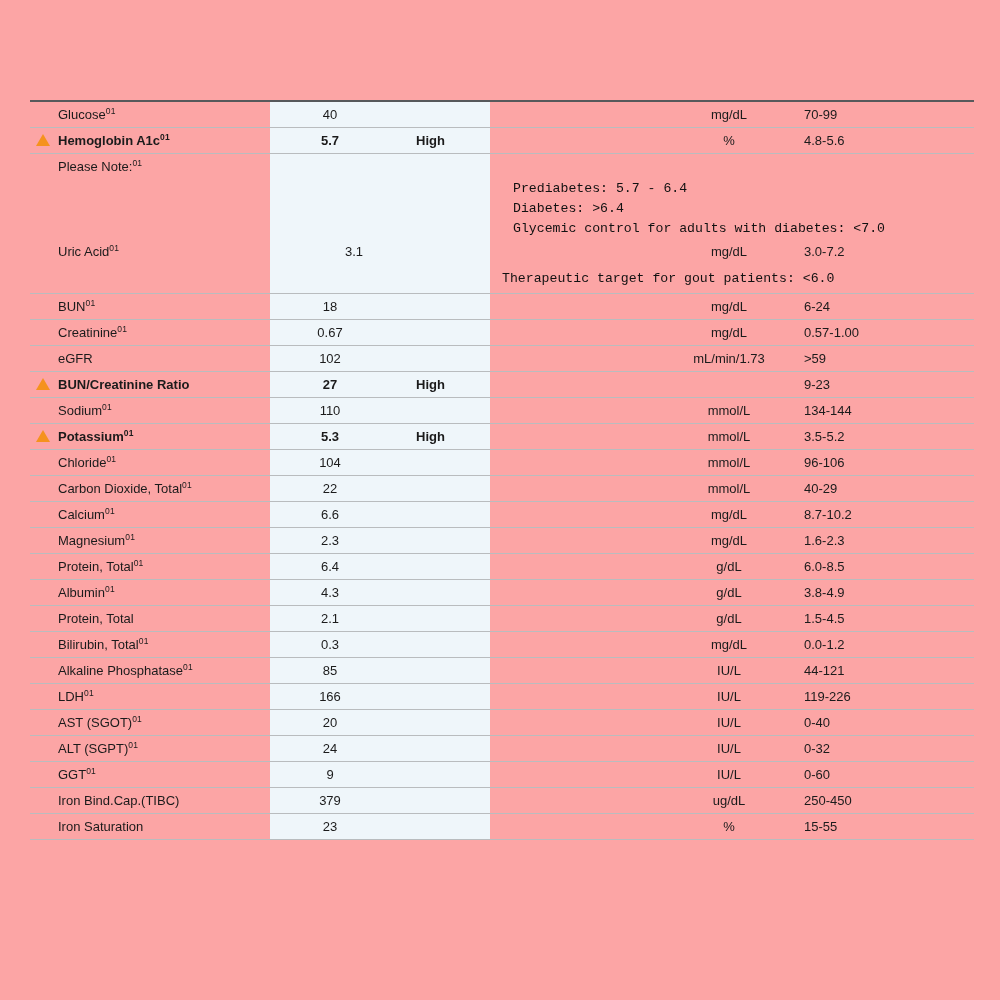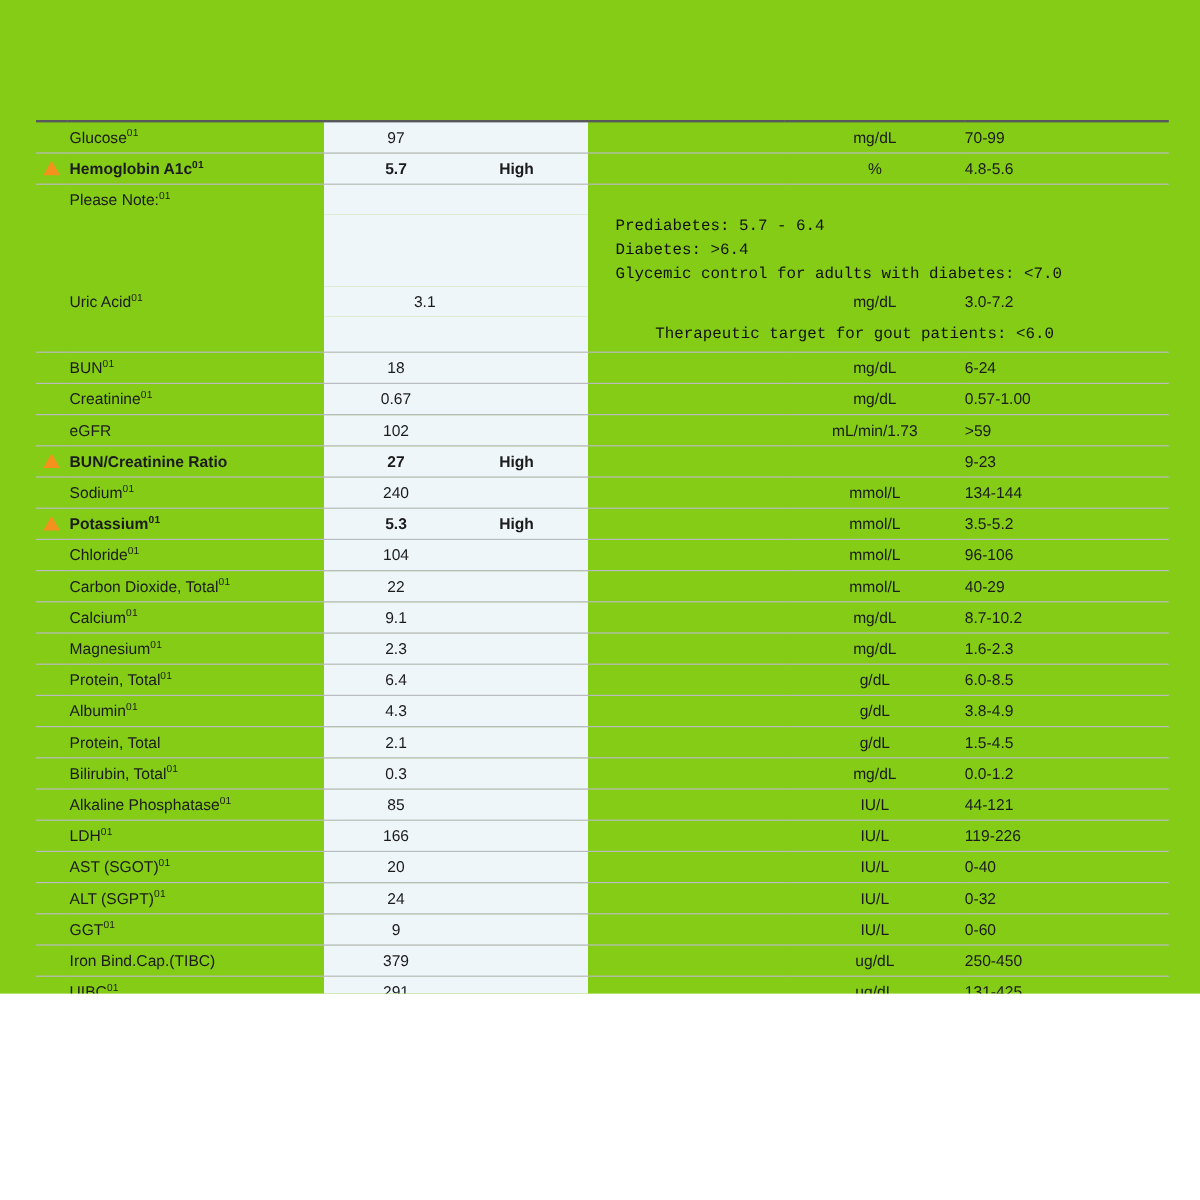--- a/index.html
+++ b/index.html
@@ -6,23 +6,23 @@
   html, body {
     margin: 0; padding: 0;
     width: 1000px; height: 1000px;
     background: #ffffff;
     font-family: "Liberation Sans", sans-serif;
   }
 
   #report {
     position: relative;
     width: 1000px;
-    height: 828px;
+    height: 1000px;
     overflow: hidden;
-    background: #84cc16;
+    background: #fca5a5;
   }
 
   
   .clip-window {
     position: absolute;
     left: 0;
     top: 100px;
     width: 1000px;
     height: 790px;
     overflow: hidden;
@@ -144,21 +144,20 @@
 
   .inline-note {
     font-family: "Liberation Mono", "DejaVu Sans Mono", monospace;
     font-size: 13.2px;
     color: #111111;
     line-height: 19px;
     white-space: pre;
     text-align: left;
     padding-left: 12px;
     display: block;
-    margin-left: 44px;
   }
 
   tr.tight td { border-bottom: 1px solid #b9bcbe; }
   tr.noborder td { border-bottom: none; }
 </style>
 </head>
 <body>
 
 <div id="report">
   <div class="clip-window">
@@ -180,21 +179,21 @@
             <th colspan="2">Current Result and Flag</th>
             <th>Previous Result and Date</th>
             <th>Units</th>
             <th>Reference Interval</th>
           </tr>
         </thead>
         <tbody id="tbody">
             <tr>
               <td class="flag-cell"></td>
               <td class="test-cell"><span>Glucose</span><span class="sup">01</span></td>
-              <td class="result-cell"><span>97</span></td>
+              <td class="result-cell"><span>40</span></td>
               <td class="rflag-cell"><span></span></td>
               <td class="prev-cell"><span></span></td>
               <td class="units-cell"><span>mg/dL</span></td>
               <td class="ref-cell"><span>70-99</span></td>
             </tr>
             <tr class="abnormal">
               <td class="flag-cell"><span class="warn-tri"></span></td>
               <td class="test-cell"><span>Hemoglobin A1c</span><span class="sup">01</span></td>
               <td class="result-cell"><span>5.7</span></td>
               <td class="rflag-cell"><span>High</span></td>
@@ -270,21 +269,21 @@
               <td class="test-cell"><span>BUN/Creatinine Ratio</span></td>
               <td class="result-cell"><span>27</span></td>
               <td class="rflag-cell"><span>High</span></td>
               <td class="prev-cell"><span></span></td>
               <td class="units-cell"><span></span></td>
               <td class="ref-cell"><span>9-23</span></td>
             </tr>
             <tr>
               <td class="flag-cell"></td>
               <td class="test-cell"><span>Sodium</span><span class="sup">01</span></td>
-              <td class="result-cell"><span>240</span></td>
+              <td class="result-cell"><span>110</span></td>
               <td class="rflag-cell"><span></span></td>
               <td class="prev-cell"><span></span></td>
               <td class="units-cell"><span>mmol/L</span></td>
               <td class="ref-cell"><span>134-144</span></td>
             </tr>
             <tr class="abnormal">
               <td class="flag-cell"><span class="warn-tri"></span></td>
               <td class="test-cell"><span>Potassium</span><span class="sup">01</span></td>
               <td class="result-cell"><span>5.3</span></td>
               <td class="rflag-cell"><span>High</span></td>
@@ -306,21 +305,21 @@
               <td class="test-cell"><span>Carbon Dioxide, Total</span><span class="sup">01</span></td>
               <td class="result-cell"><span>22</span></td>
               <td class="rflag-cell"><span></span></td>
               <td class="prev-cell"><span></span></td>
               <td class="units-cell"><span>mmol/L</span></td>
               <td class="ref-cell"><span>40-29</span></td>
             </tr>
             <tr>
               <td class="flag-cell"></td>
               <td class="test-cell"><span>Calcium</span><span class="sup">01</span></td>
-              <td class="result-cell"><span>9.1</span></td>
+              <td class="result-cell"><span>6.6</span></td>
               <td class="rflag-cell"><span></span></td>
               <td class="prev-cell"><span></span></td>
               <td class="units-cell"><span>mg/dL</span></td>
               <td class="ref-cell"><span>8.7-10.2</span></td>
             </tr>
             <tr>
               <td class="flag-cell"></td>
               <td class="test-cell"><span>Magnesium</span><span class="sup">01</span></td>
               <td class="result-cell"><span>2.3</span></td>
               <td class="rflag-cell"><span></span></td>
@@ -410,29 +409,20 @@
               <td class="ref-cell"><span>0-60</span></td>
             </tr>
             <tr>
               <td class="flag-cell"></td>
               <td class="test-cell"><span>Iron Bind.Cap.(TIBC)</span></td>
               <td class="result-cell"><span>379</span></td>
               <td class="rflag-cell"><span></span></td>
               <td class="prev-cell"><span></span></td>
               <td class="units-cell"><span>ug/dL</span></td>
               <td class="ref-cell"><span>250-450</span></td>
-            </tr>
-            <tr>
-              <td class="flag-cell"></td>
-              <td class="test-cell"><span>UIBC</span><span class="sup">01</span></td>
-              <td class="result-cell"><span>291</span></td>
-              <td class="rflag-cell"><span></span></td>
-              <td class="prev-cell"><span></span></td>
-              <td class="units-cell"><span>ug/dL</span></td>
-              <td class="ref-cell"><span>131-425</span></td>
             </tr>
             <tr>
               <td class="flag-cell"></td>
               <td class="test-cell"><span>Iron Saturation</span></td>
               <td class="result-cell"><span>23</span></td>
               <td class="rflag-cell"><span></span></td>
               <td class="prev-cell"><span></span></td>
               <td class="units-cell"><span>%</span></td>
               <td class="ref-cell"><span>15-55</span></td>
             </tr>

